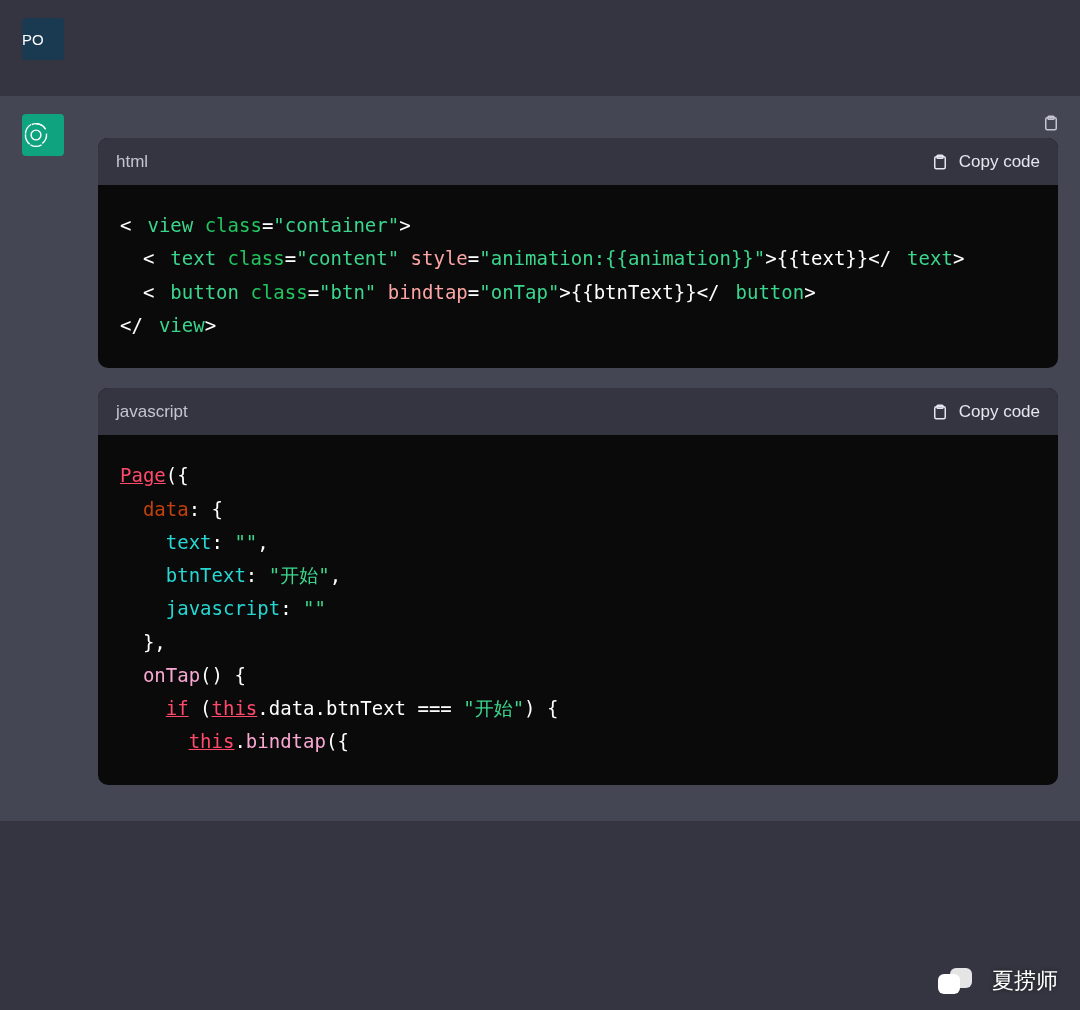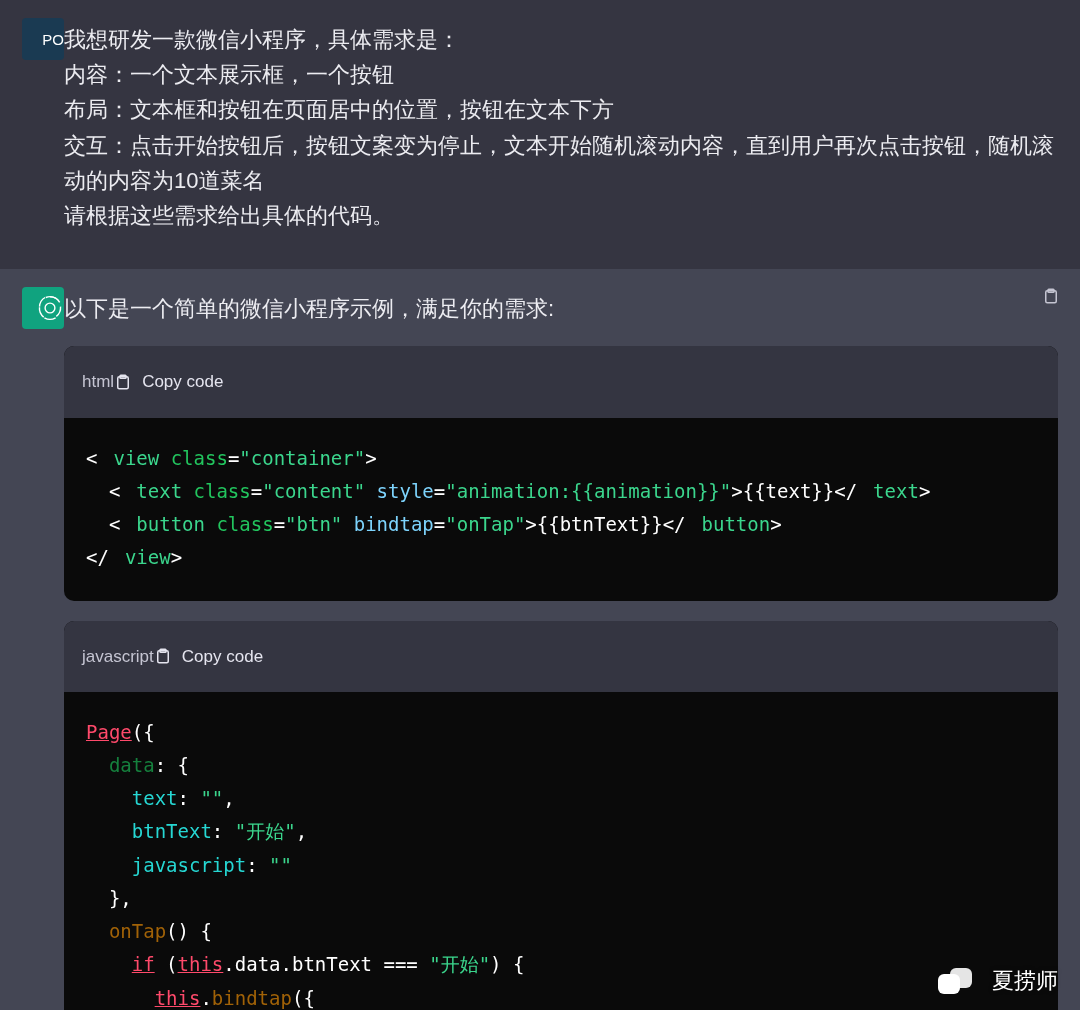--- a/index.html
+++ b/index.html
@@ -7,60 +7,60 @@
     width:1080px;
     background:#353541;
     font-family:-apple-system, "Segoe UI", "PingFang SC", "Microsoft YaHei", sans-serif;
     overflow:hidden;
   }
   .msg { display:flex; align-items:flex-start; padding:18px 22px 36px 22px; }
   .msg.user { background:#353541; }
   .msg.assistant { background:#444654; position:relative; }
   .avatar {
     width:42px; height:42px; border-radius:4px;
-    flex:0 0 42px; 
-    display:flex; align-items:center; justify-content:flex-end;
+    flex:0 0 42px; margin-right:34px;
+    display:flex; align-items:center; justify-content:flex-start;
     font-size:15px; color:#fff; font-weight:500;
   }
   .avatar.user-av { background:#1a3a52; }
   .avatar.assist-av { background:#10a37f; }
   .assist-av svg { width:28px; height:28px; }
   .body { flex:1; color:#ececf1; font-size:22px; line-height:1.6; padding-top:4px; }
   .body p { white-space:pre-wrap; }
   .top-copy {
     position:absolute; top:18px; right:20px;
   }
   .clip-icon { width:18px; height:18px; stroke:#c5c5d2; fill:none; stroke-width:2; }
 
   .code-block {
     background:#0a0a0a; border-radius:10px; margin-top:20px; overflow:hidden;
   }
   .code-header {
     background:#343541;
-    display:flex; align-items:center; justify-content:flex-start;
-    padding:22px 18px;
+    display:flex; align-items:center; justify-content:space-between;
+    padding:10px 18px;
     font-size:17px; color:#c5c5d2;
   }
   .copy-btn { display:flex; align-items:center; gap:10px; cursor:pointer; color:#e5e5ef; font-size:17px;}
   .copy-btn .clip-icon { stroke:#e5e5ef; }
   pre {
     padding:24px 22px 26px 22px;
     font-family:ui-monospace,SFMono-Regular,Menlo,Consolas,monospace;
     font-size:19px; line-height:1.75;
     color:#fff; white-space:pre; overflow:auto;
   }
   .c-pun { color:#fff; }
   .c-tag { color:#3bd68d;margin-left:16px; }
-  .c-attr { color:#7dd3fc; }
+  .c-attr { color:#fca5a5; }
   .c-attrOrange { color:#22c55e; }
   .c-str { color:#3bd68d; }
   .c-red { color:#ff4a6b;text-decoration:underline; }
-  .c-blue { color:#15803d; }
+  .c-blue { color:#c2410c; }
   .c-turq { color:#26d7d3; }
-  .c-yel { color:#a16207; }
+  .c-yel { color:#f9a8d4; }
   .c-strGreen { color:#3bd68d; }
 
   .watermark {
     position:fixed; right:22px; bottom:14px;
     display:flex; align-items:center; gap:20px;
     color:#fff; font-size:22px; font-weight:500;
     text-shadow:0 0 4px rgba(0,0,0,.6);
   }
   .wm-icon {
     width:34px; height:26px; position:relative;
@@ -76,45 +76,37 @@
   .wm-icon .b2 { right:0; top:0; background:#e5e5e5; }
   .wm-icon .b2::after { border-top-color:#e5e5e5; left:auto; right:5px;}
 </style>
 </head>
 <body>
 
 <div class="msg user">
   <div class="avatar user-av">
     <span>PO</span>
   </div>
-  <div class="body">
-    <p id="user-lines">我想研发一款微信小程序，具体需求是：
-内容：一个文本展示框，一个按钮
-布局：文本框和按钮在页面居中的位置，按钮在文本下方
-交互：点击开始按钮后，按钮文案变为停止，文本开始随机滚动内容，直到用户再次点击按钮，随机滚动的内容为10道菜名
-请根据这些需求给出具体的代码。</p>
-  </div>
 </div>
 
 <div class="msg assistant">
   <div class="avatar assist-av">
     <svg viewBox="0 0 40 40">
       <g fill="none" stroke="#fff" stroke-width="2">
         <circle cx="20" cy="20" r="7"></circle>
         <path d="M20 4 a16 16 0 0 1 13.8 8"></path>
         <path d="M35 18 a16 16 0 0 1 -6 14"></path>
         <path d="M28 34 a16 16 0 0 1 -16 0"></path>
         <path d="M11 33 a16 16 0 0 1 -6 -14"></path>
         <path d="M5 18 a16 16 0 0 1 8 -13"></path>
         <path d="M14 5 a16 16 0 0 1 14 1"></path>
       </g>
     </svg>
   </div>
   <div class="body">
-    <p>以下是一个简单的微信小程序示例，满足你的需求:</p>
 
     <div class="code-block">
       <div class="code-header">
         <span>html</span>
         <span class="copy-btn">
           <svg class="clip-icon" viewBox="0 0 24 24">
             <rect x="8" y="3" width="8" height="4" rx="1"></rect>
               <rect x="5" y="5" width="14" height="16" rx="2"></rect>
           </svg>
           <span>Copy code</span>

